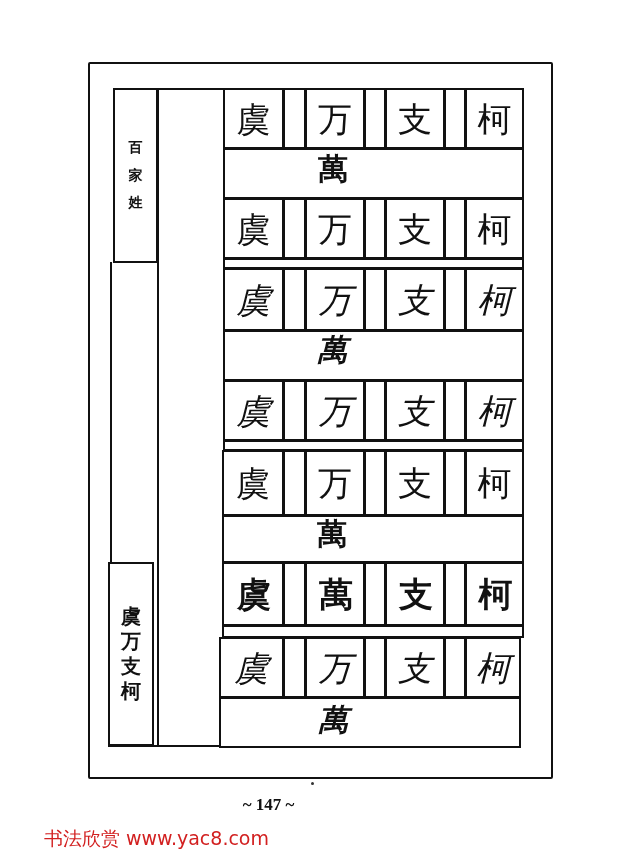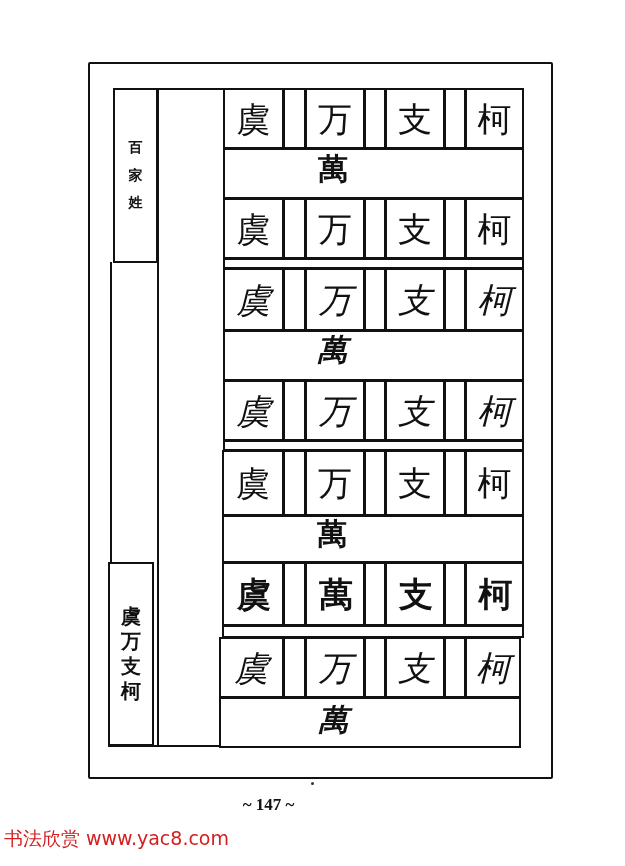--- a/index.html
+++ b/index.html
@@ -170,13 +170,13 @@
     <span class="ch cur">柯</span>
   </div>
 <div class="abs band" style="left:219px;top:697px;width:302px;height:51px;">
     <span class="wan" style="left:97px;top:6px;font-style:italic;">萬</span>
   </div>
 
 <div class="abs dot" style="left:311px;top:782px;"></div>
 
 <div class="abs pagenum">~ 147 ~</div>
 
-<div class="abs watermark" style="color:#d22020;">书法欣赏 www.yac8.com</div>
+<div class="abs watermark" style="color:#d22020;margin-left:40px;">书法欣赏 www.yac8.com</div>
 
 </body></html>

